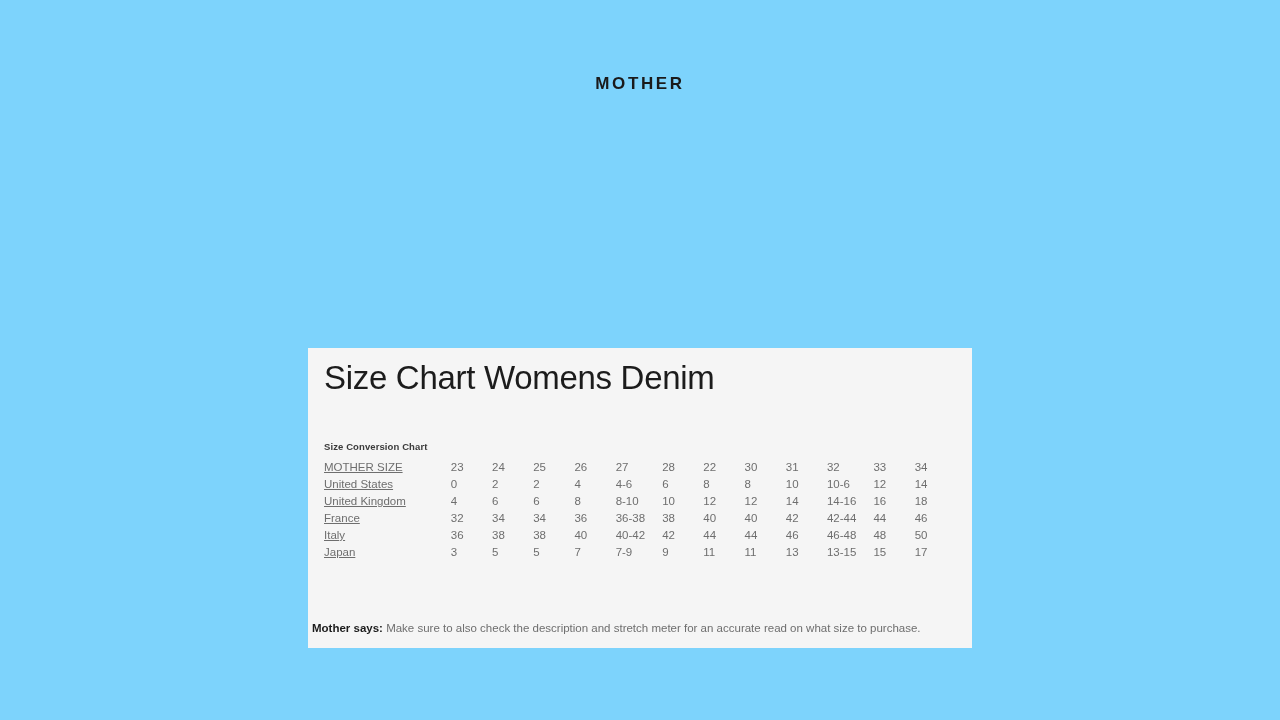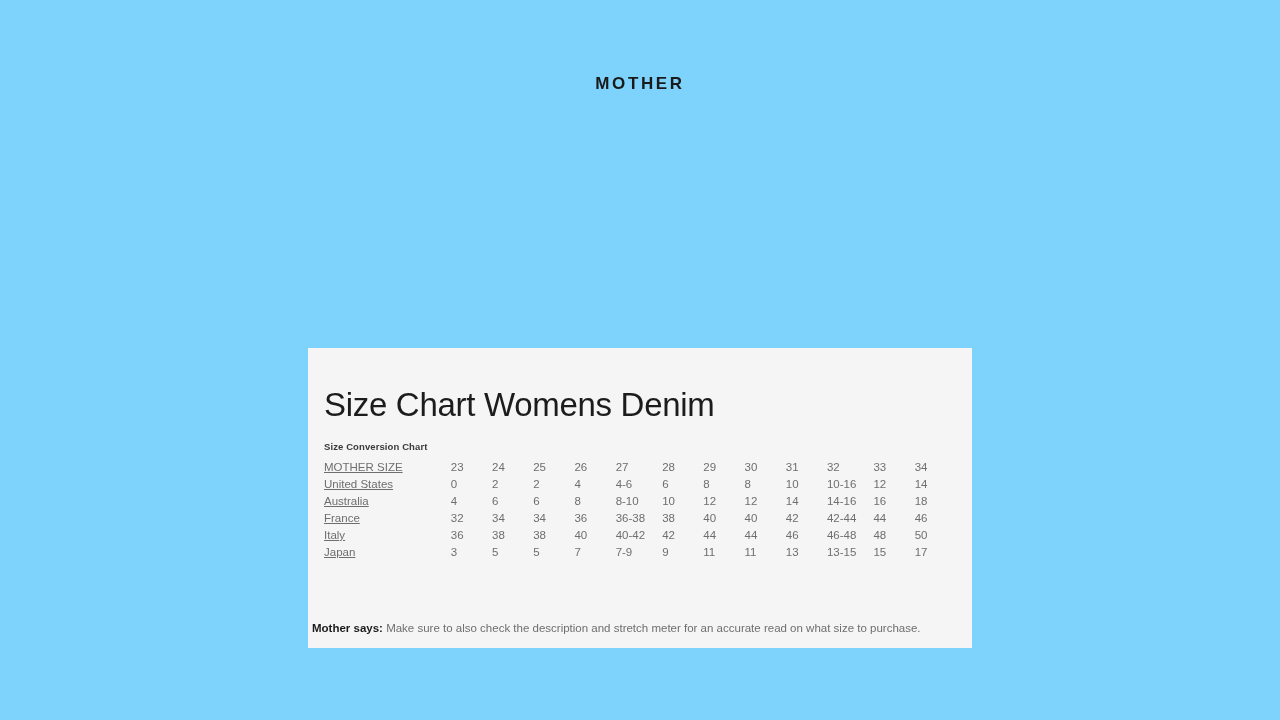--- a/index.html
+++ b/index.html
@@ -42,21 +42,20 @@
   }
   .panel-title {
     position: absolute;
     left: 16px;
     top: 10px;
     font-size: 33px;
     font-weight: 400;
     color: #1c1c1c;
     letter-spacing: -0.3px;
     line-height: 40px;
-    margin-top: 27px;
   }
   .section-label {
     position: absolute;
     left: 16px;
     top: 93px;
     font-size: 9.5px;
     font-weight: 700;
     color: #3a3a3a;
     letter-spacing: 0.1px;
   }
@@ -120,44 +119,44 @@
     <table class="size-table">
       <tbody>
         <tr class="header">
           <td class="rowlabel">MOTHER SIZE</td>
           <td class="v">23</td>
           <td class="v">24</td>
           <td class="v">25</td>
           <td class="v">26</td>
           <td class="v wide">27</td>
           <td class="v">28</td>
-          <td class="v">29</td>
+          <td class="v">22</td>
           <td class="v">30</td>
           <td class="v">31</td>
           <td class="v wide">32</td>
           <td class="v">33</td>
           <td class="v">34</td>
         </tr>
         <tr>
           <td class="rowlabel">United States</td>
           <td class="v">0</td>
           <td class="v">2</td>
           <td class="v">2</td>
           <td class="v">4</td>
           <td class="v wide">4-6</td>
           <td class="v">6</td>
           <td class="v">8</td>
           <td class="v">8</td>
           <td class="v">10</td>
-          <td class="v wide">10-16</td>
+          <td class="v wide">10-6</td>
           <td class="v">12</td>
           <td class="v">14</td>
         </tr>
         <tr>
-          <td class="rowlabel">Australia</td>
+          <td class="rowlabel">United Kingdom</td>
           <td class="v">4</td>
           <td class="v">6</td>
           <td class="v">6</td>
           <td class="v">8</td>
           <td class="v wide">8-10</td>
           <td class="v">10</td>
           <td class="v">12</td>
           <td class="v">12</td>
           <td class="v">14</td>
           <td class="v wide">14-16</td>

